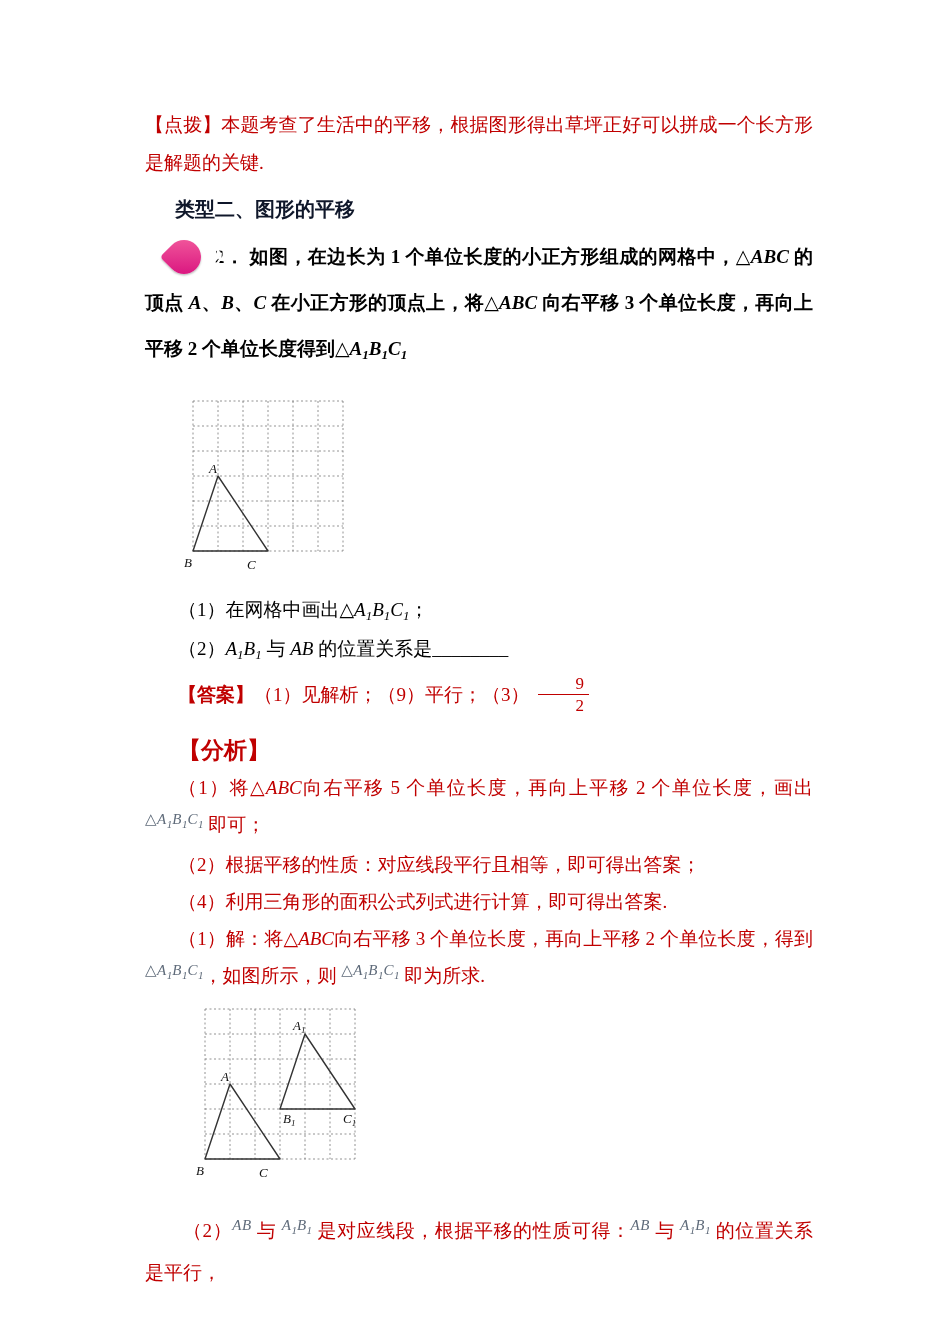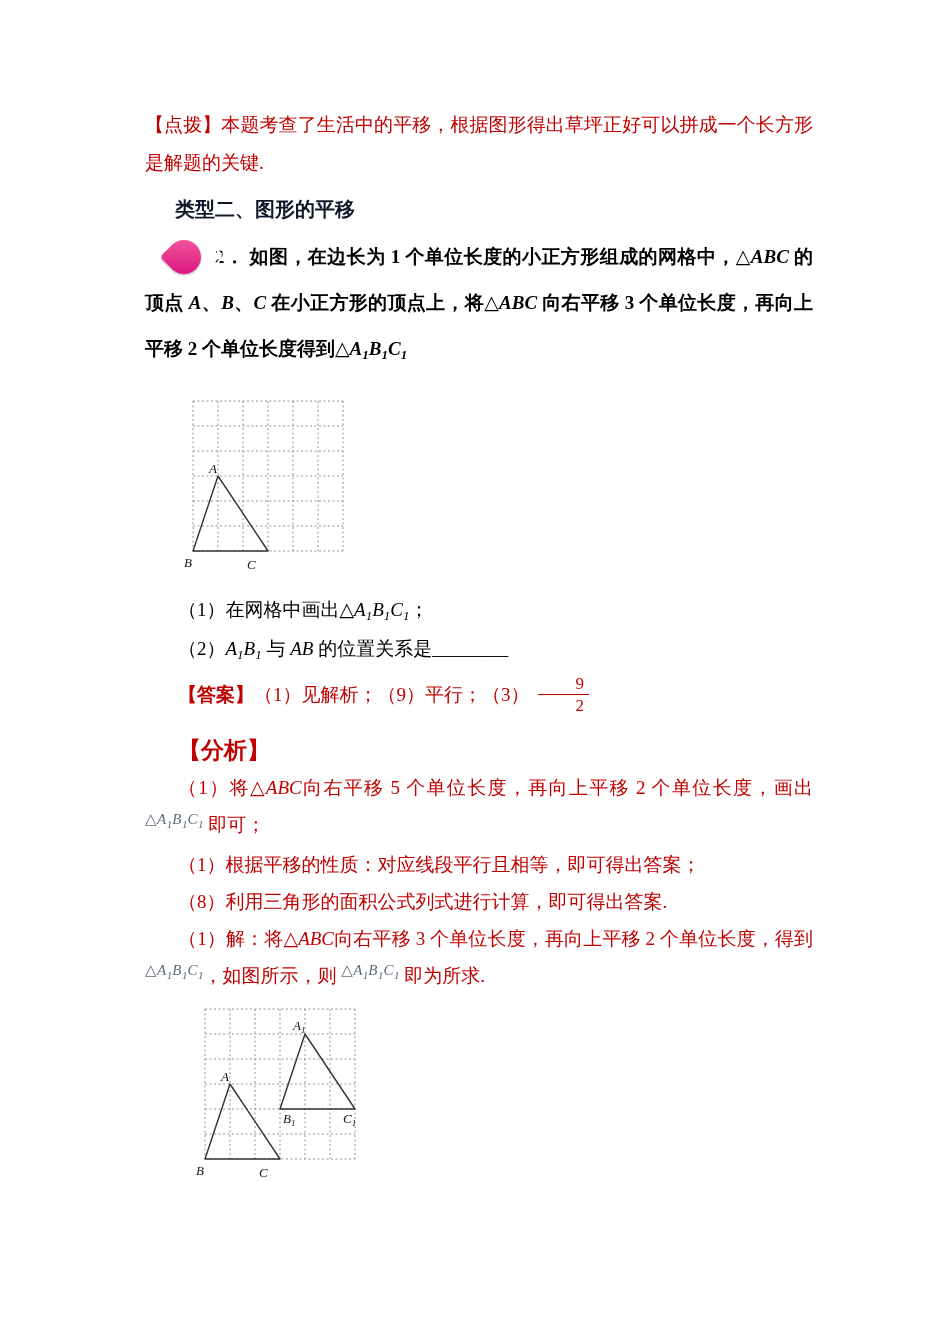--- a/index.html
+++ b/index.html
@@ -95,22 +95,22 @@
   </div>
 
   <p class="q"><span>（1）在网格中画出</span><span class="pm">△A</span><span class="pms">1</span><span class="pm">B</span><span class="pms">1</span><span class="pm">C</span><span class="pms">1</span><span>；</span></p>
   <p class="q"><span>（2）</span><span class="pm">A</span><span class="pms">1</span><span class="pm">B</span><span class="pms">1</span><span> 与 </span><span class="pm">AB</span><span> 的位置关系是________</span></p>
 
   <p class="ansline red"><span><span class="lb">【答案】</span><span>（1）见解析；（9）平行；（3）</span></span><span class="frac"><span class="fnum">9</span><span class="fden">2</span></span></p>
 
   <p class="alabel red">【分析】</p>
 
   <p class="aitem red"><span>（1）将</span><span class="it">△ABC</span><span>向右平移 5 个单位长度，再向上平移 2 个单位长度，画出 </span><span class="m">△A</span><span class="ms">1</span><span class="m">B</span><span class="ms">1</span><span class="m">C</span><span class="ms">1</span><span> 即可；</span></p>
-  <p class="aitem red"><span>（1）根据平移的性质：对应线段平行且相等，即可得出答案；</span></p>
-  <p class="aitem red"><span>（8）利用三角形的面积公式列式进行计算，即可得出答案.</span></p>
+  <p class="aitem red"><span>（2）根据平移的性质：对应线段平行且相等，即可得出答案；</span></p>
+  <p class="aitem red"><span>（4）利用三角形的面积公式列式进行计算，即可得出答案.</span></p>
 
   <p class="sol red"><span>（1）解：将</span><span class="it">△ABC</span><span>向右平移 3 个单位长度，再向上平移 2 个单位长度，得到 </span><span class="m">△A</span><span class="ms">1</span><span class="m">B</span><span class="ms">1</span><span class="m">C</span><span class="ms">1</span><span>，如图所示，则 </span><span class="m">△A</span><span class="ms">1</span><span class="m">B</span><span class="ms">1</span><span class="m">C</span><span class="ms">1</span><span> 即为所求.</span></p>
 
   <div class="figwrap2">
     <svg width="170" height="184" viewBox="0 0 170 184">
       <g class="gridlines">
           <line x1="10" y1="8" x2="10" y2="158"></line>
           <line x1="35" y1="8" x2="35" y2="158"></line>
           <line x1="60" y1="8" x2="60" y2="158"></line>
           <line x1="85" y1="8" x2="85" y2="158"></line>
@@ -129,14 +129,15 @@
       <polygon class="tri" points="110,33 85,108 160,108"></polygon>
       <text x="26" y="80">A</text>
       <text x="1" y="174">B</text>
       <text x="64" y="176">C</text>
       <text x="98" y="29"><tspan>A</tspan><tspan font-size="9" dy="3">1</tspan></text>
       <text x="88" y="122"><tspan>B</tspan><tspan font-size="9" dy="3">1</tspan></text>
       <text x="148" y="122"><tspan>C</tspan><tspan font-size="9" dy="3">1</tspan></text>
     </svg>
   </div>
 
+  <p class="step2 red"><span>（2）</span><span class="m">AB</span><span> 与 </span><span class="m">A</span><span class="ms">1</span><span class="m">B</span><span class="ms">1</span><span> 是对应线段，根据平移的性质可得：</span><span class="m">AB</span><span> 与 </span><span class="m">A</span><span class="ms">1</span><span class="m">B</span><span class="ms">1</span><span> 的位置关系是平行，</span></p>
 
 </div>
 
 </body></html>

